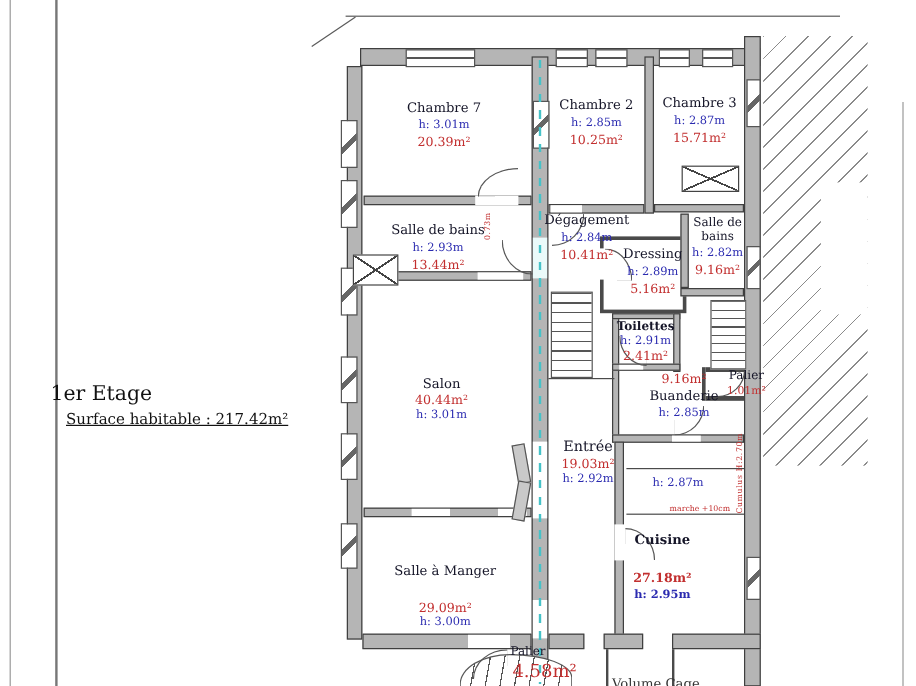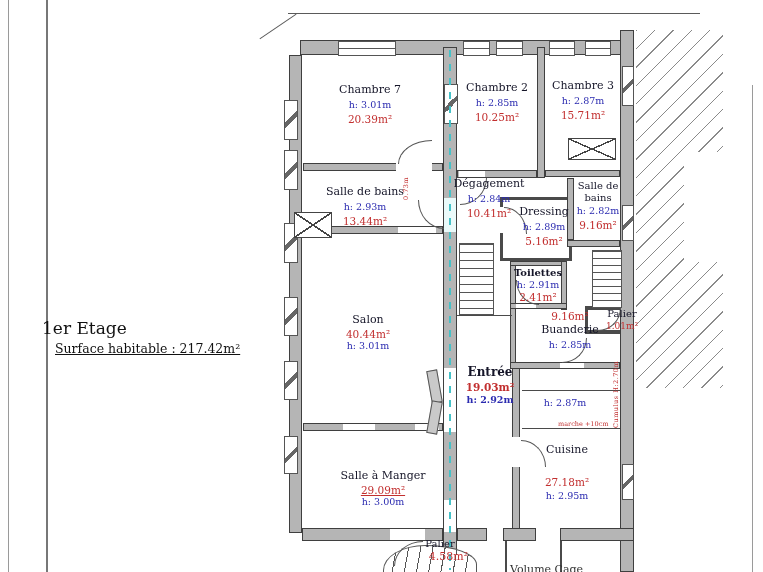--- a/index.html
+++ b/index.html
@@ -205,40 +205,40 @@
 </div>
 <div class="lbl" id="r-pal1" style="left:594px;top:308px;width:56px;">
   <div class="rname" style="font-size:10px;">Palier</div>
   <div class="rarea" style="font-size:9px;margin-top:1px;">1.01m²</div>
 </div>
 <div class="lbl" id="r-salon" style="left:323px;top:314px;width:90px;">
   <div class="rname">Salon</div>
   <div class="rarea" style="margin-top:1px;">40.44m²</div>
   <div class="rh" style="margin-top:1px;">h: 3.01m</div>
 </div>
-<div class="lbl" id="r-ent" style="left:445px;top:366px;width:90px;font-weight:bold;">
+<div class="lbl" id="r-ent" style="left:445px;top:366px;width:90px;">
   <div class="rname" style="font-size:12px;">Entrée</div>
   <div class="rarea" style="margin-top:1px;">19.03m²</div>
   <div class="rh" style="margin-top:2px;">h: 2.92m</div>
 </div>
 <div class="lbl" id="r-cui-h2" style="left:530px;top:398px;width:70px;">
   <div class="rh" style="margin-top:0;">h: 2.87m</div>
 </div>
-<div class="lbl" id="r-cui" style="left:522px;top:444px;width:90px;">
+<div class="lbl" id="r-cui" style="left:507px;top:444px;width:90px;font-weight:bold;">
   <div class="rname">Cuisine</div>
   <div class="rarea" style="margin-top:19px;">27.18m²</div>
   <div class="rh" style="margin-top:3px;">h: 2.95m</div>
 </div>
-<div class="lbl" id="r-sam" style="left:328px;top:470px;width:110px;">
+<div class="lbl" id="r-sam" style="left:316px;top:470px;width:110px;">
   <div class="rname">Salle à Manger</div>
-  <div class="rarea" style="margin-top:1px;text-decoration:underline;">29.09m²</div>
+  <div class="rarea" style="margin-top:18px;">29.09m²</div>
   <div class="rh" style="margin-top:1px;">h: 3.00m</div>
 </div>
 <div class="lbl" id="r-pal2" style="left:410px;top:538px;width:60px;">
   <div class="rname" style="font-size:10px;">Palier</div>
-  <div class="rarea" style="font-size:11px;margin-left:17px;margin-top:1px;">4.58m²</div>
+  <div class="rarea" style="font-size:15px;margin-left:17px;margin-top:1px;">4.58m²</div>
 </div>
 
 <div class="tinyred" style="left:558px;top:420px;">marche +10cm</div>
 <div class="tinyred vtext" style="left:612px;top:348px;height:80px;">Cumulus H:2.70m</div>
 <div class="tinyred vtext" style="left:402px;top:168px;height:32px;">0.73m</div>
 
 <div class="partial" style="left:510px;top:563px;">Volume Cage</div>
 
 </body></html>

